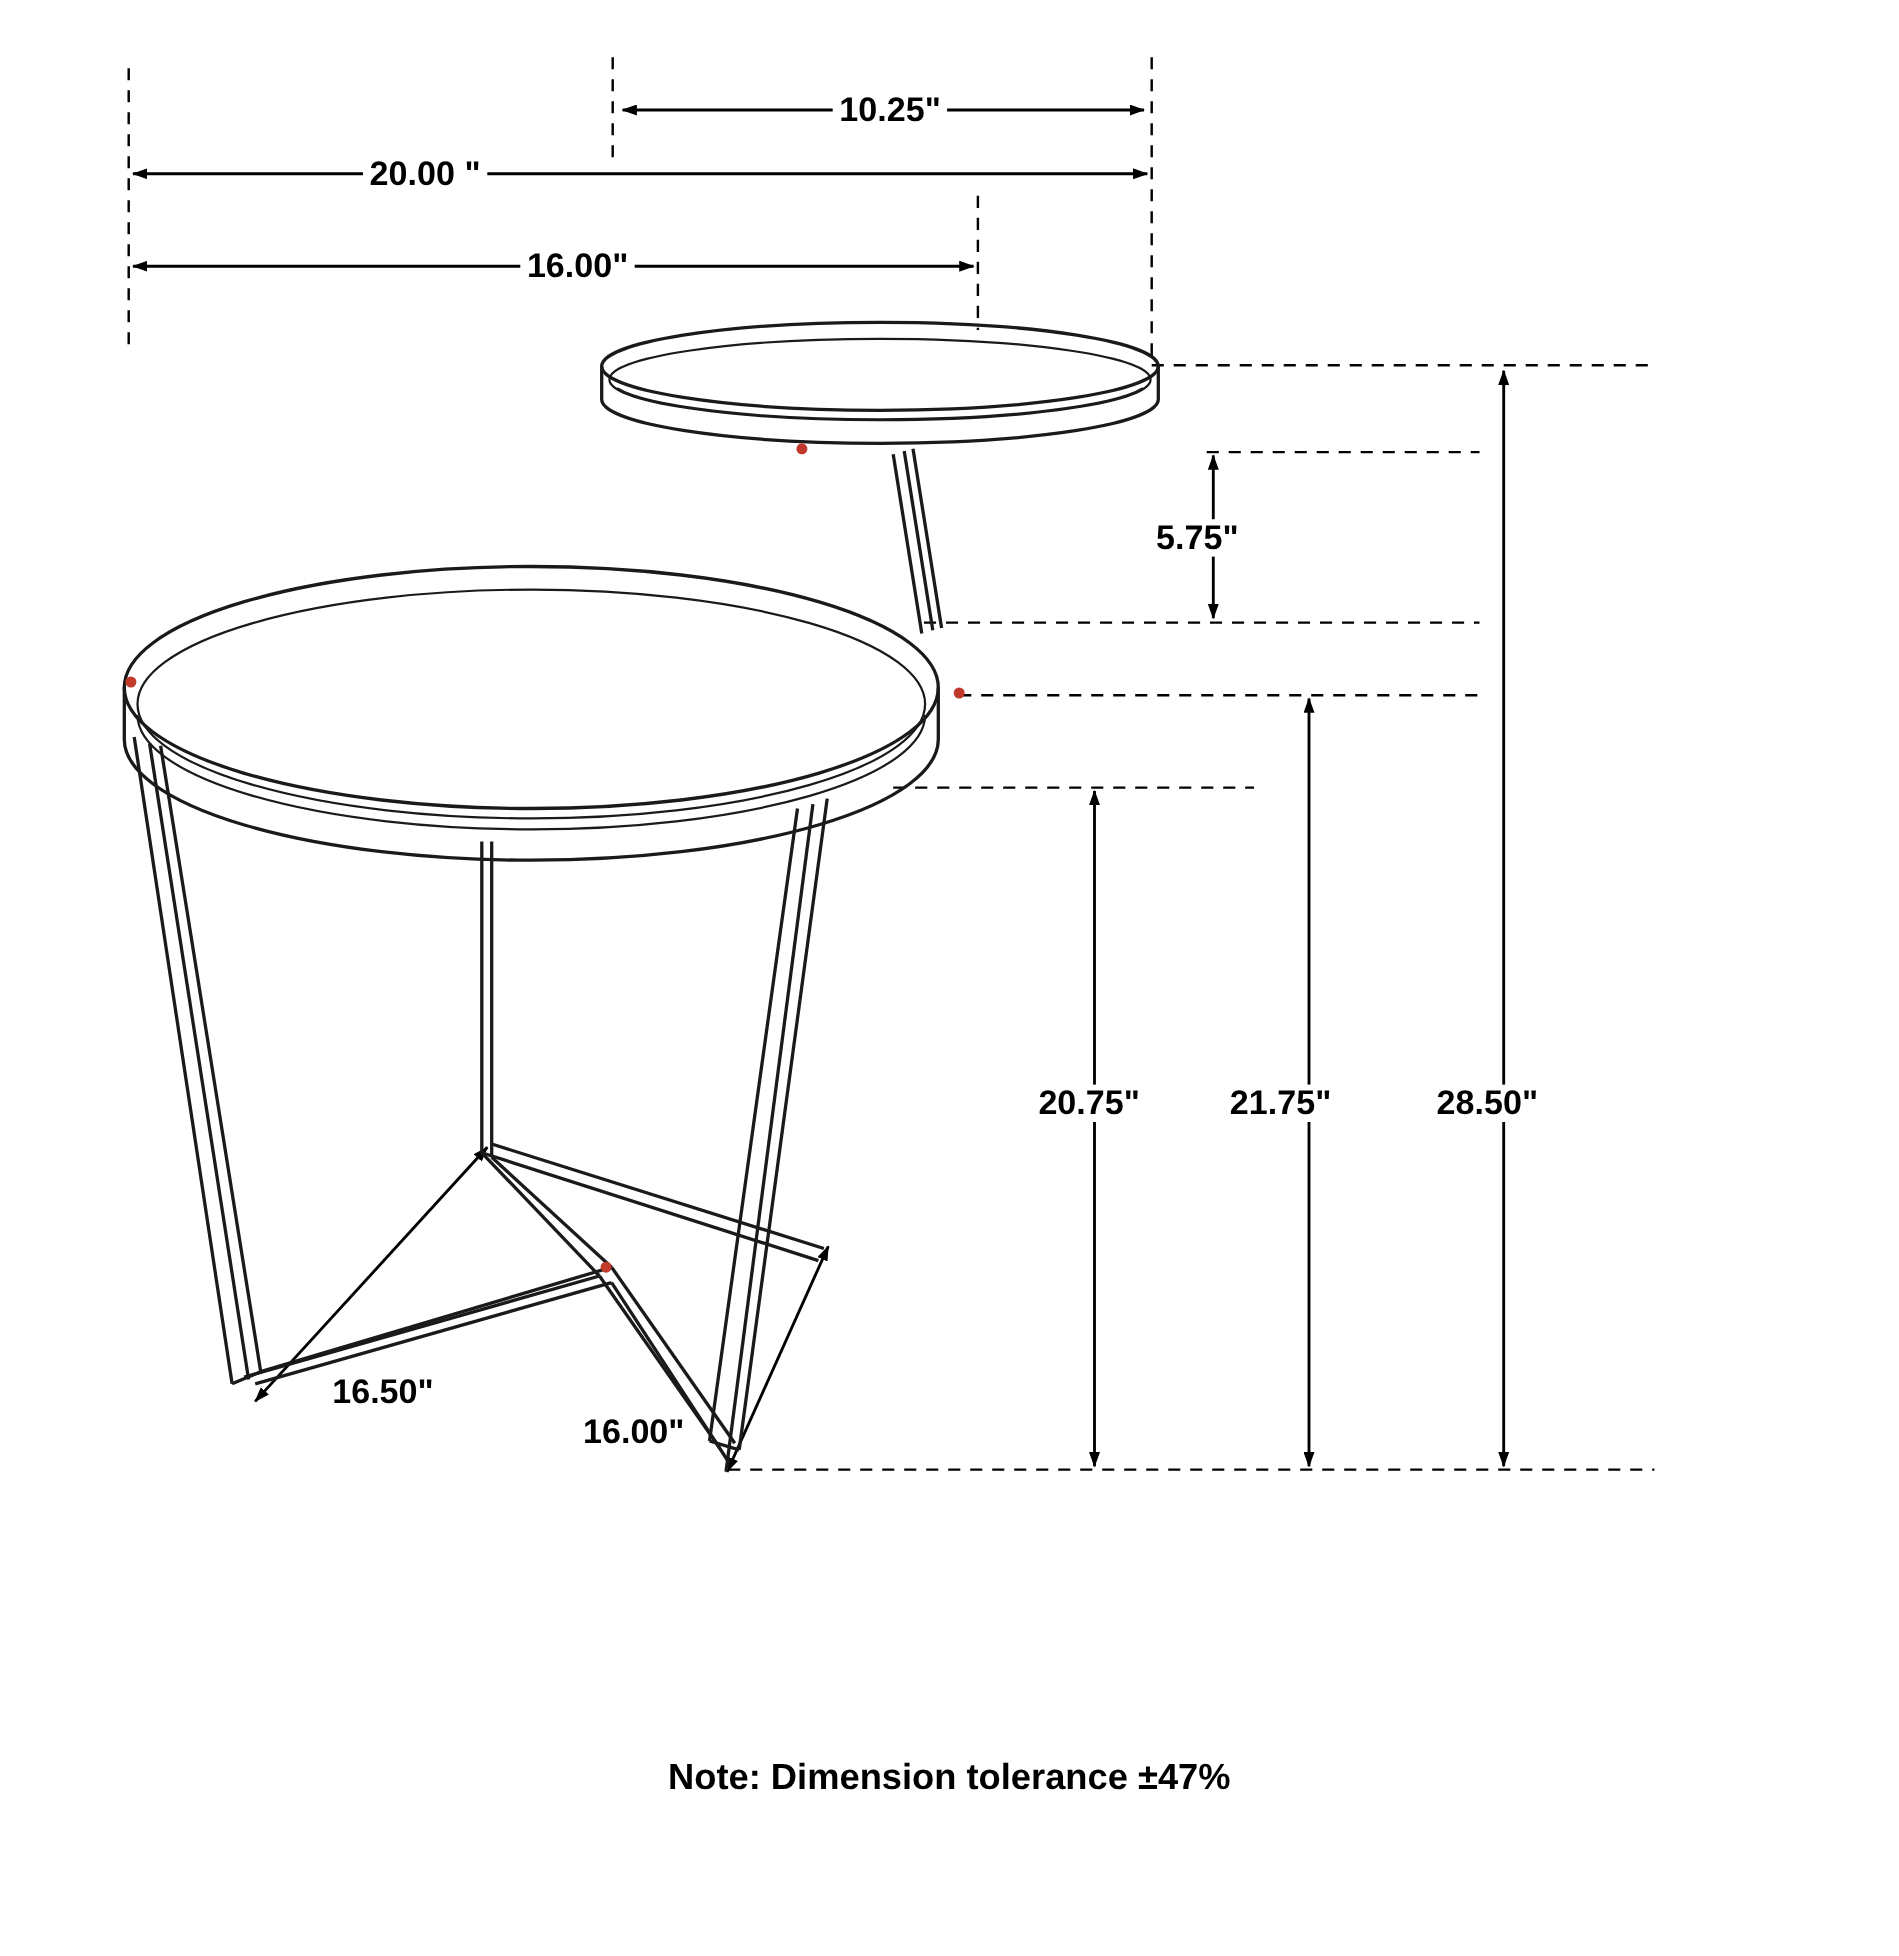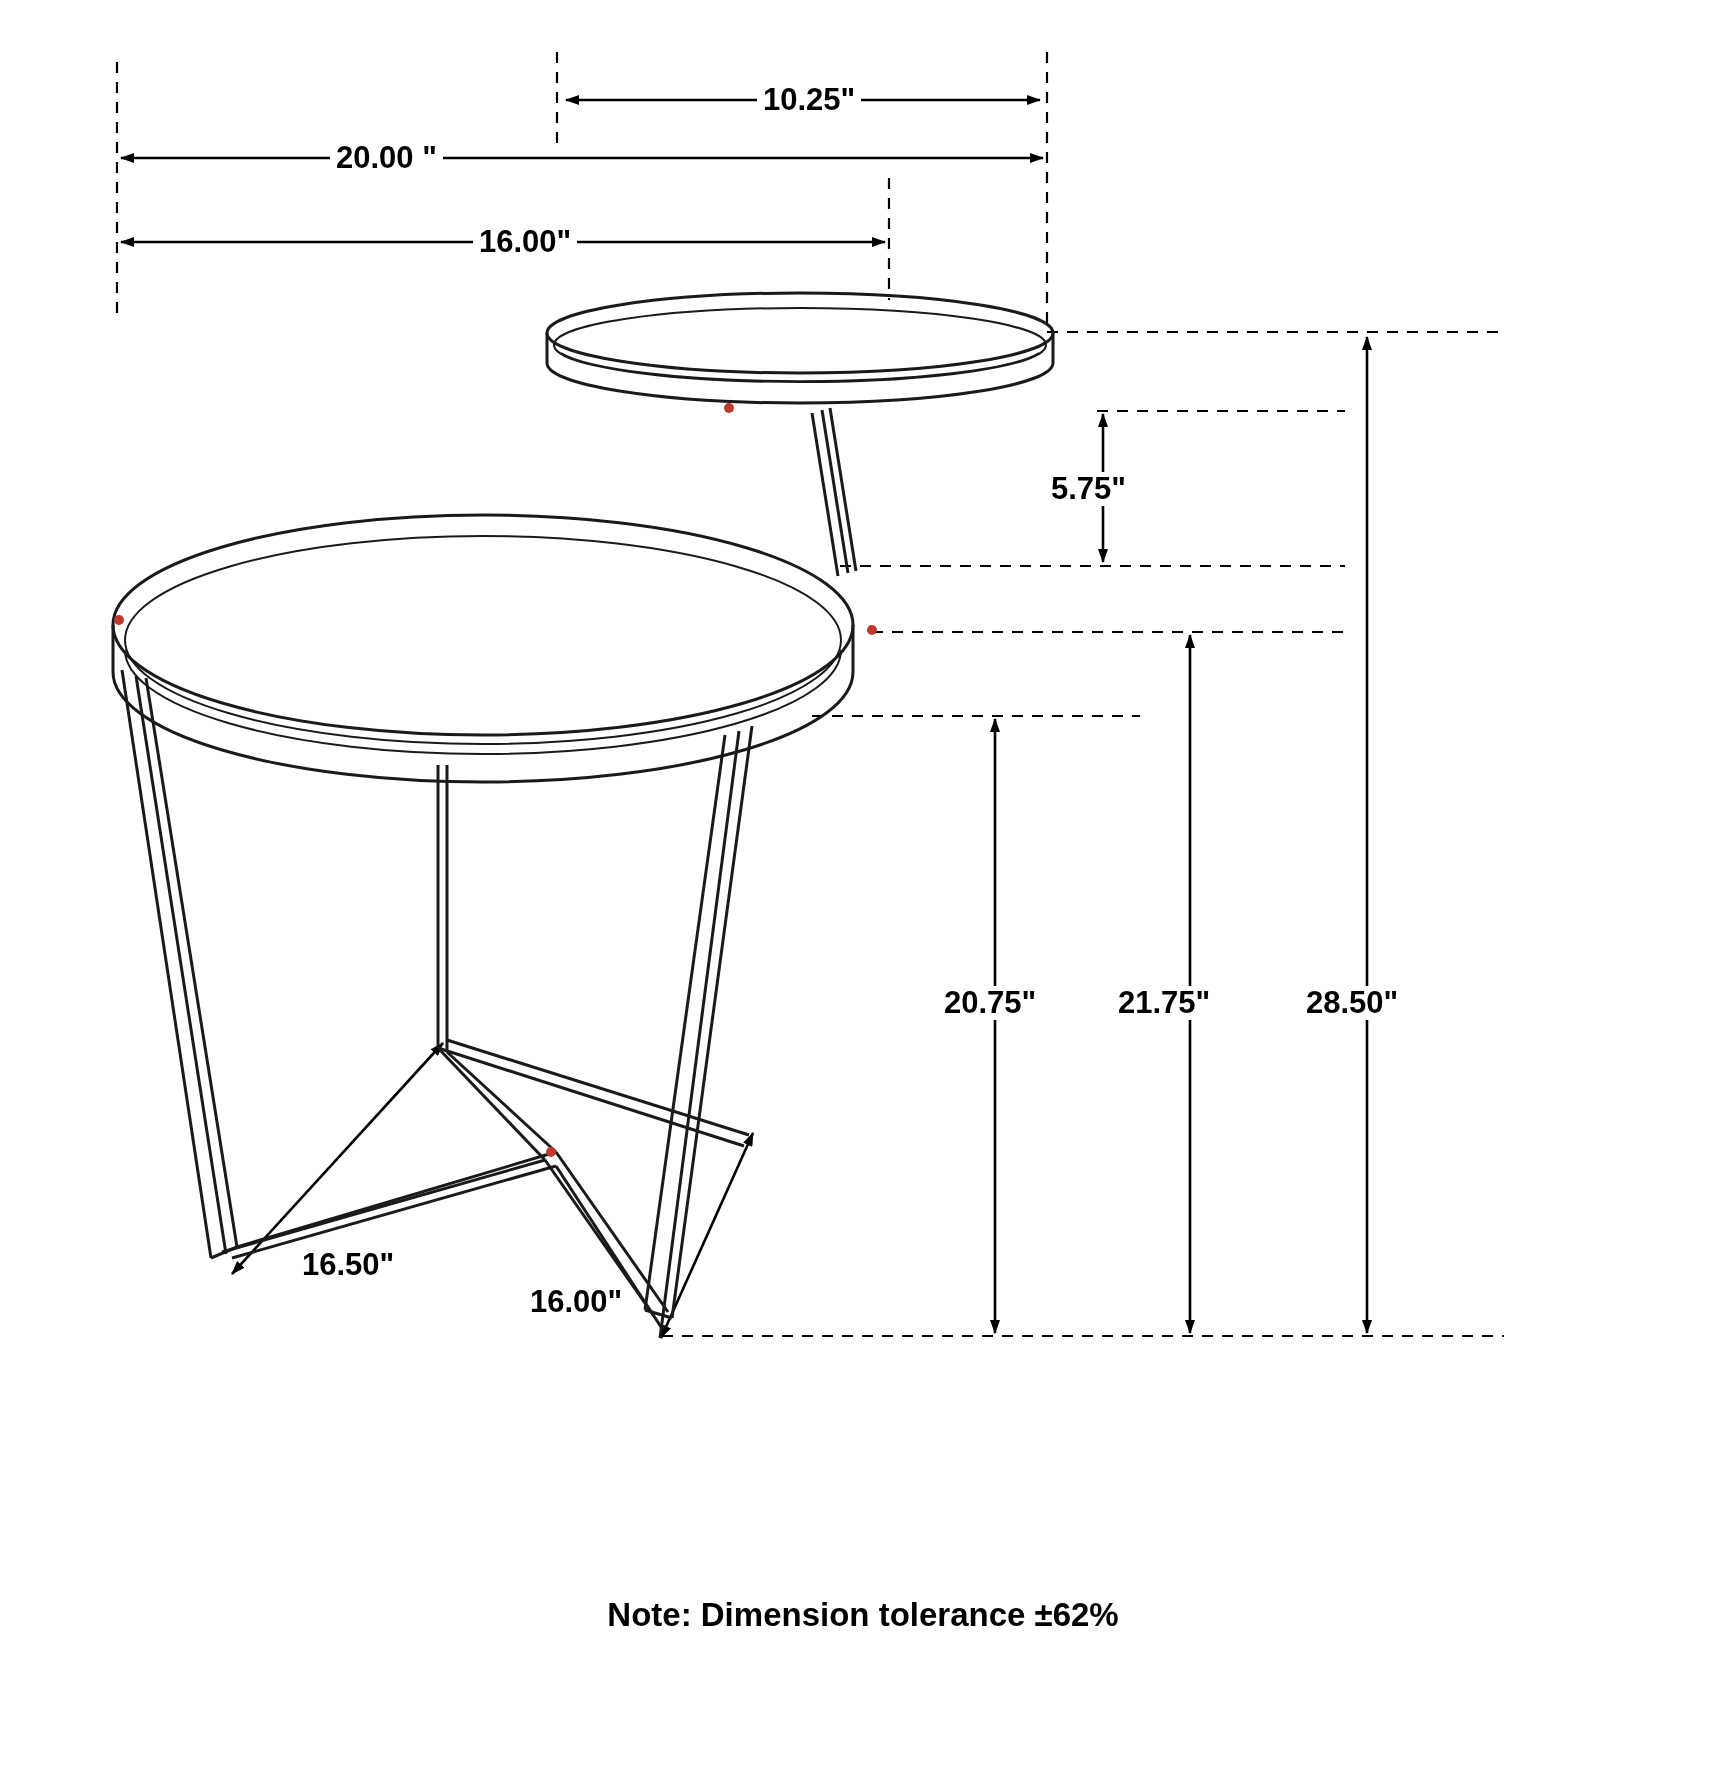--- a/index.html
+++ b/index.html
@@ -170,15 +170,15 @@
   <div class="dim-label" style="left:938px; top:986px;">20.75"</div>
 
   <div class="dim-label" style="left:1112px; top:986px;">21.75"</div>
 
   <div class="dim-label" style="left:1300px; top:986px;">28.50"</div>
 
   <div class="dim-label" style="left:296px; top:1248px;">16.50"</div>
 
   <div class="dim-label" style="left:524px; top:1285px;">16.00"</div>
 
-  <div class="note" style="top:1596px;">Note: Dimension tolerance ±62%</div>
+  <div class="note" style="top:1596px;">Note: Dimension tolerance ±47%</div>
 
 </div>
 
 </body></html>

